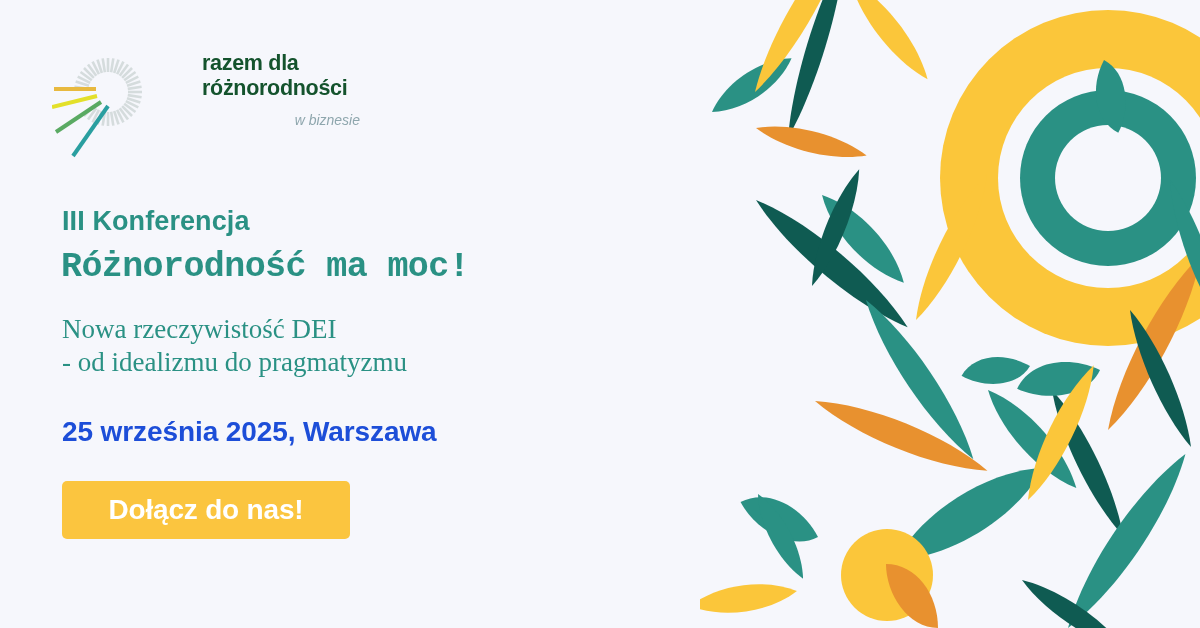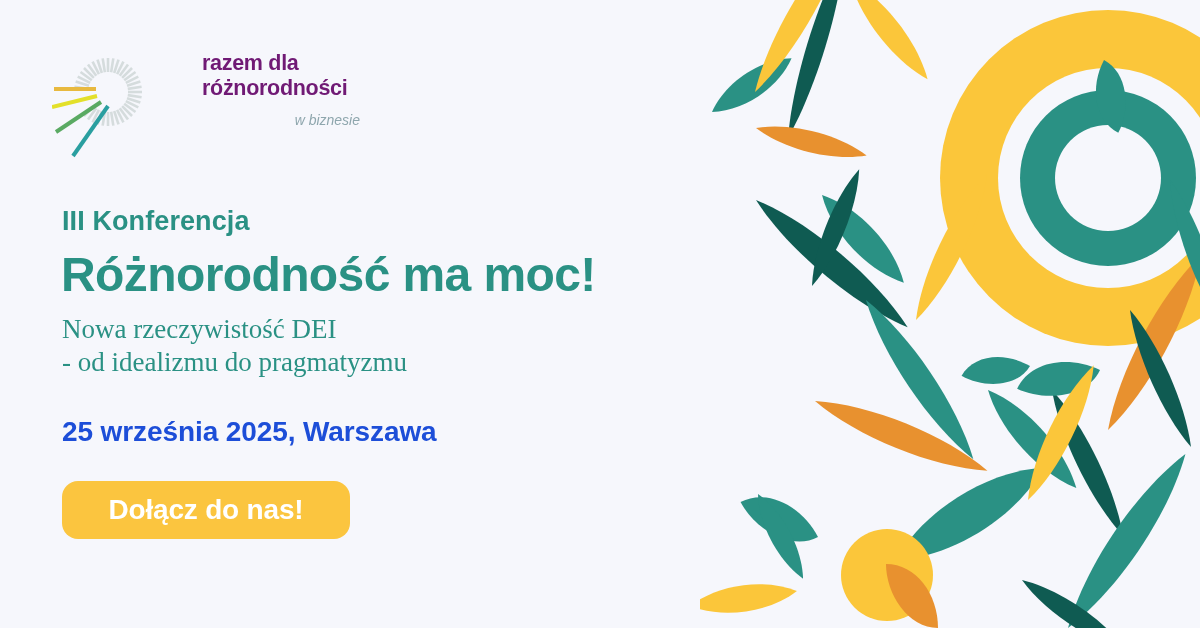--- a/index.html
+++ b/index.html
@@ -35,21 +35,21 @@
   .logo-text {
     position: absolute;
     left: 150px;
     top: 17px;
     width: 160px;
   }
   .logo-line1, .logo-line2 {
     display: block;
     font-size: 21.5px;
     font-weight: 700;
-    color: #701a75;
+    color: #14532d;
     letter-spacing: -0.3px;
     line-height: 25px;
     white-space: nowrap;
   }
   .logo-tag {
     display: block;
     text-align: right;
     font-size: 14px;
     font-style: italic;
     color: #8ea6ad;
@@ -67,25 +67,26 @@
     font-weight: 700;
     color: #2a9184;
     letter-spacing: 0.1px;
     white-space: nowrap;
     text-align: right;
   }
   .headline {
     position: absolute;
     left: 61px;
     top: 247px;
-    font-size: 48px;
+    font-size: 35px;
     font-weight: 700;
     color: #2a9184;
     letter-spacing: -0.6px;
     white-space: nowrap;
+    font-family: Liberation Mono, monospace;
   }
   .subhead {
     position: absolute;
     left: 62px;
     top: 313px;
     font-size: 27px;
     font-weight: 400;
     color: #2a9184;
     line-height: 33px;
     white-space: nowrap;
@@ -102,21 +103,21 @@
     white-space: nowrap;
   }
   .cta {
     position: absolute;
     left: 62px;
     top: 481px;
     width: 288px;
     height: 58px;
     background: #fbc53f;
     border: none;
-    border-radius: 16px;
+    border-radius: 5px;
     color: #ffffff;
     font-family: "Liberation Sans", sans-serif;
     font-size: 28px;
     font-weight: 700;
     letter-spacing: -0.2px;
     cursor: pointer;
     padding: 0;
   }
 
   

